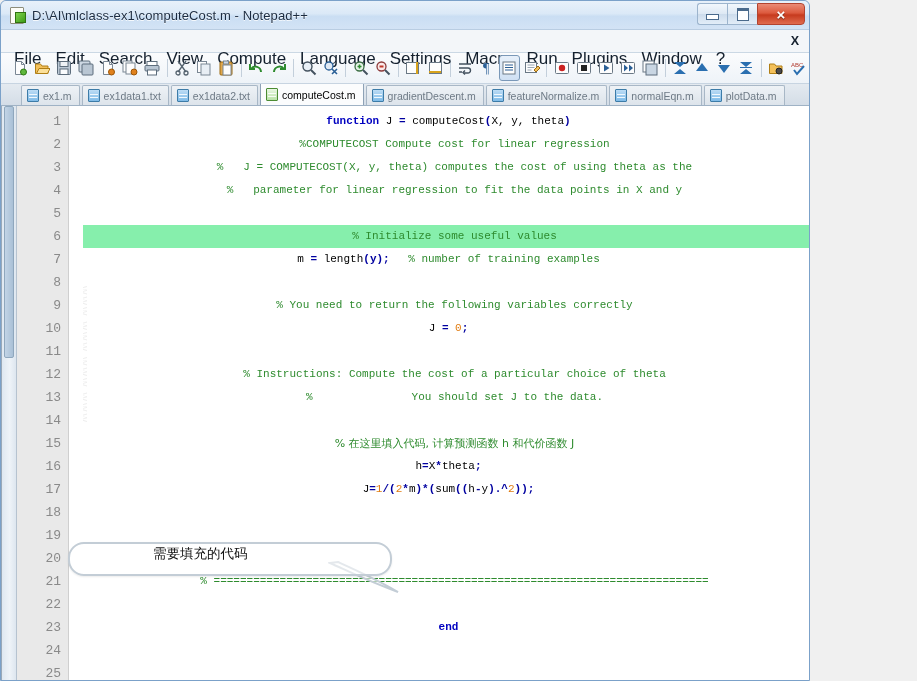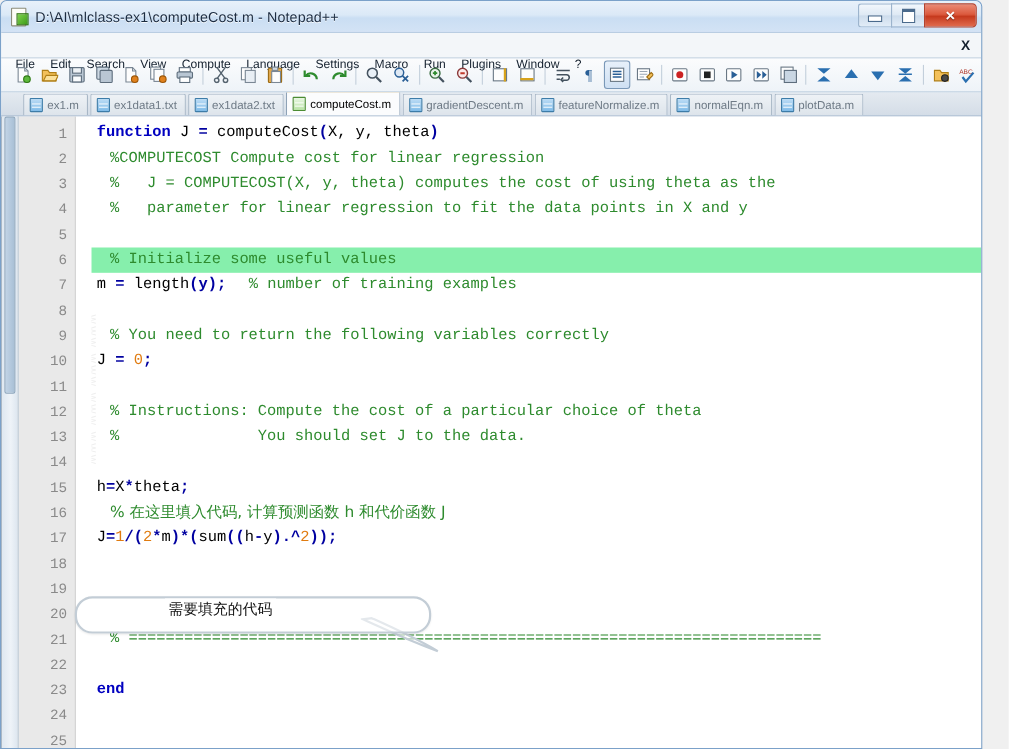--- a/index.html
+++ b/index.html
@@ -11,21 +11,21 @@
     height: 681px;
     overflow: hidden;
     font-family: "Liberation Sans", sans-serif;
     background: #f0f0f0;
     -webkit-font-smoothing: antialiased;
   }
 
   
   .window {
     position: relative;
-    width: 893px;
+    width: 810px;
     height: 681px;
     box-sizing: border-box;
     background: linear-gradient(to bottom, #d6e4f2 0%, #cbdcef 40%, #bdd2e8 100%);
     border: 1px solid #7ba1c9;
     border-radius: 6px 6px 0 0;
     overflow: hidden;
   }
 
   
   .titlebar {
@@ -118,21 +118,21 @@
     height: 22px;
     background: #f3f6f9;
     border-top: 1px solid #b9cde2;
     border-bottom: 1px solid #cbd8e4;
     display: flex;
     align-items: center;
     padding-left: 6px;
     position: relative;
   }
   .menu-item {
-    font-size: 11px;
+    font-size: 17px;
     color: #14202e;
     padding: 2px 7px;
     white-space: nowrap;
     cursor: default;
     margin-top: 36px;
   }
   .menu-close-x {
     position: absolute;
     right: 10px;
     font-size: 12.5px;
@@ -279,25 +279,26 @@
     flex: 1 1 auto;
     position: relative;
     padding-top: 4px;
     overflow: hidden;
     background: #fff;
   }
   .code .cl {
     height: 23px;
     line-height: 23px;
     font-family: "Liberation Mono", "DejaVu Sans Mono", monospace;
-    font-size: 14px;
+    font-size: 11px;
     white-space: pre;
     padding-left: 5px;
     color: #000;
     box-sizing: border-box;
+    text-align: center;
   }
   .code .cl.hl {
     background: #86efac;
   }
   .tok-kw   { color: #0000c0; font-weight: bold; }
   .tok-cmt  { color: #2e8b2e; margin-left: 12px; }
   .tok-op   { color: #0000a0; font-weight: bold; }
   .tok-num  { color: #e07b10; }
   .tok-plain{ color: #000; }
   .cjk { font-family: "DejaVu Sans", sans-serif; }
@@ -686,22 +687,22 @@
         <div class="cl"><span class="tok-plain"></span>&nbsp;</div>
         <div class="cl hl"><span class="tok-cmt">% Initialize some useful values</span></div>
         <div class="cl"><span class="tok-plain">m </span><span class="tok-op">=</span><span class="tok-plain"> length</span><span class="tok-op">(y);</span><span class="tok-plain"> </span><span class="tok-cmt">% number of training examples</span></div>
         <div class="cl"><span class="tok-plain"></span>&nbsp;</div>
         <div class="cl"><span class="tok-cmt">% You need to return the following variables correctly</span></div>
         <div class="cl"><span class="tok-plain">J </span><span class="tok-op">=</span><span class="tok-plain"> </span><span class="tok-num">0</span><span class="tok-op">;</span></div>
         <div class="cl"><span class="tok-plain"></span>&nbsp;</div>
         <div class="cl"><span class="tok-cmt">% Instructions: Compute the cost of a particular choice of theta</span></div>
         <div class="cl"><span class="tok-cmt">%               You should set J to the data.</span></div>
         <div class="cl"><span class="tok-plain"></span>&nbsp;</div>
+        <div class="cl"><span class="tok-cmt cjk">% 在这里填入代码, 计算预测函数 h 和代价函数 J</span></div>
         <div class="cl"><span class="tok-plain">h</span><span class="tok-op">=</span><span class="tok-plain">X</span><span class="tok-op">*</span><span class="tok-plain">theta</span><span class="tok-op">;</span></div>
-        <div class="cl"><span class="tok-cmt cjk">% 在这里填入代码, 计算预测函数 h 和代价函数 J</span></div>
         <div class="cl"><span class="tok-plain">J</span><span class="tok-op">=</span><span class="tok-num">1</span><span class="tok-op">/(</span><span class="tok-num">2</span><span class="tok-op">*</span><span class="tok-plain">m</span><span class="tok-op">)*(</span><span class="tok-plain">sum</span><span class="tok-op">((</span><span class="tok-plain">h</span><span class="tok-op">-</span><span class="tok-plain">y</span><span class="tok-op">).^</span><span class="tok-num">2</span><span class="tok-op">));</span></div>
         <div class="cl"><span class="tok-plain"></span>&nbsp;</div>
         <div class="cl"><span class="tok-plain"></span>&nbsp;</div>
         <div class="cl"><span class="tok-plain"></span>&nbsp;</div>
         <div class="cl"><span class="tok-cmt">% ===========================================================================</span></div>
         <div class="cl"><span class="tok-plain"></span>&nbsp;</div>
         <div class="cl"><span class="tok-kw">end</span></div>
         <div class="cl"><span class="tok-plain"></span>&nbsp;</div>
       </div>
 

